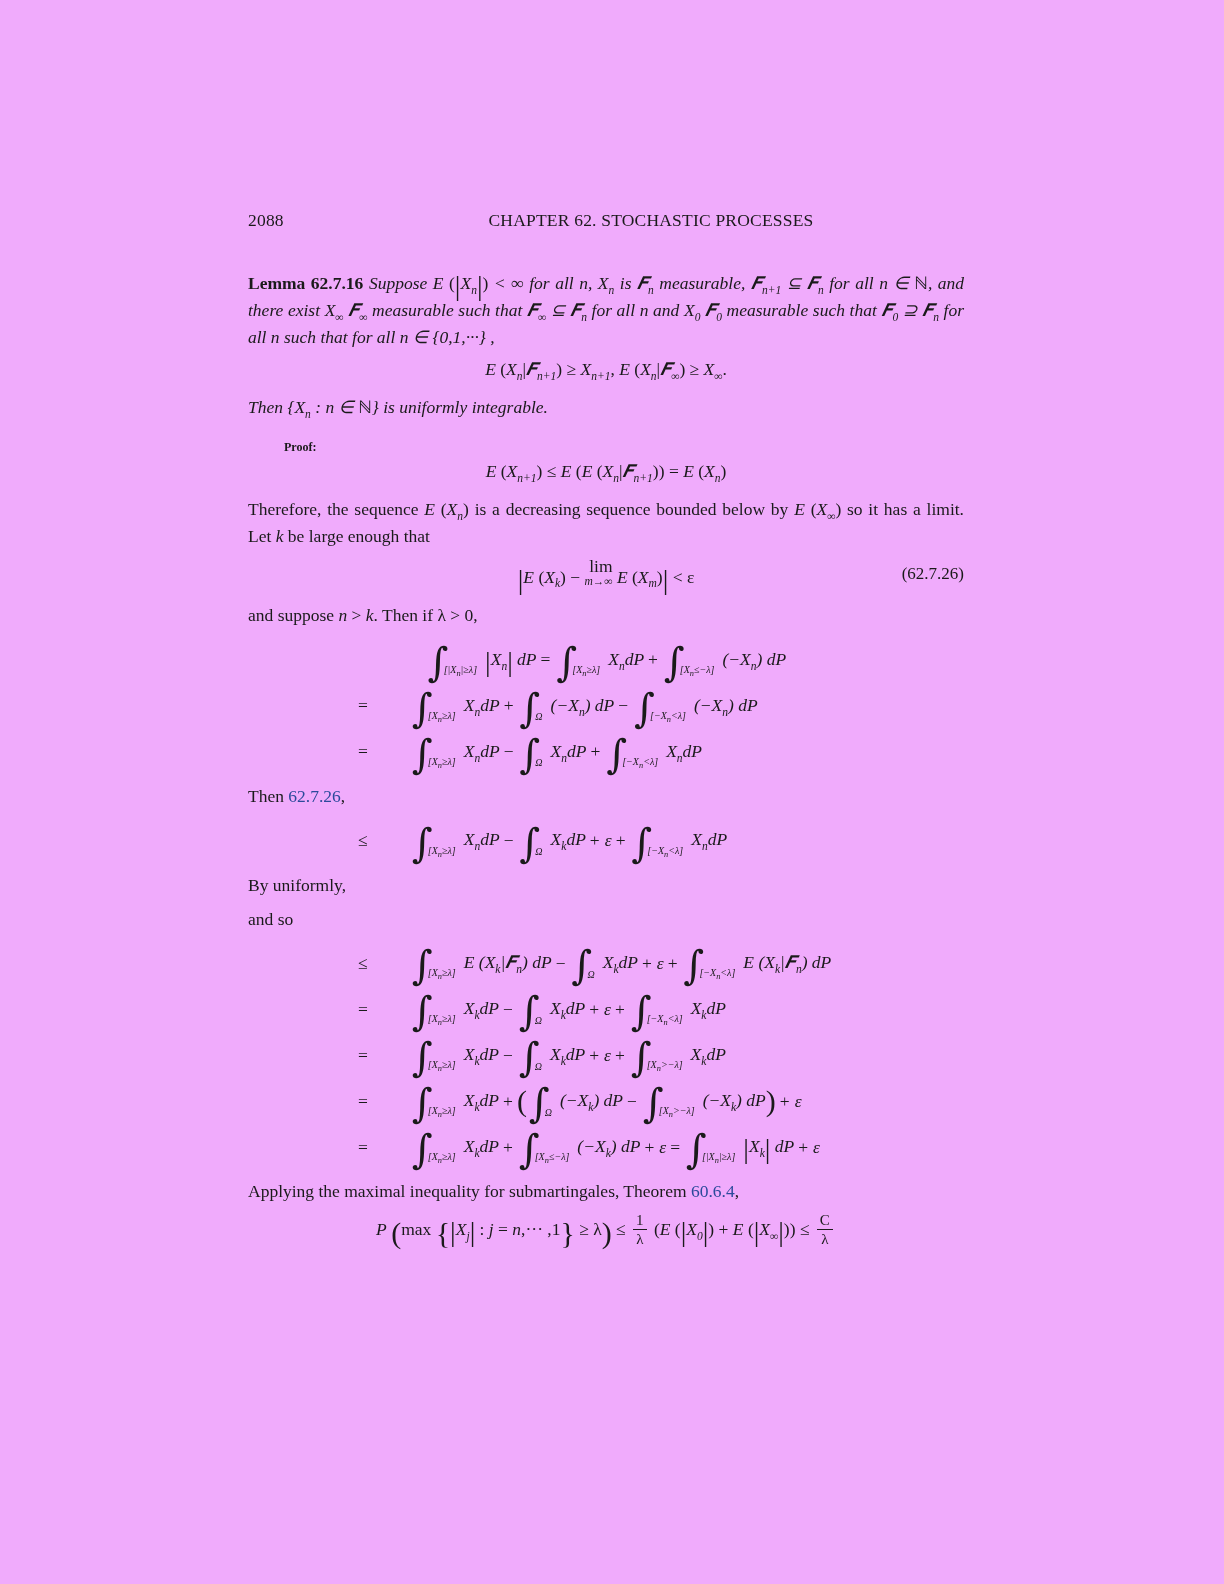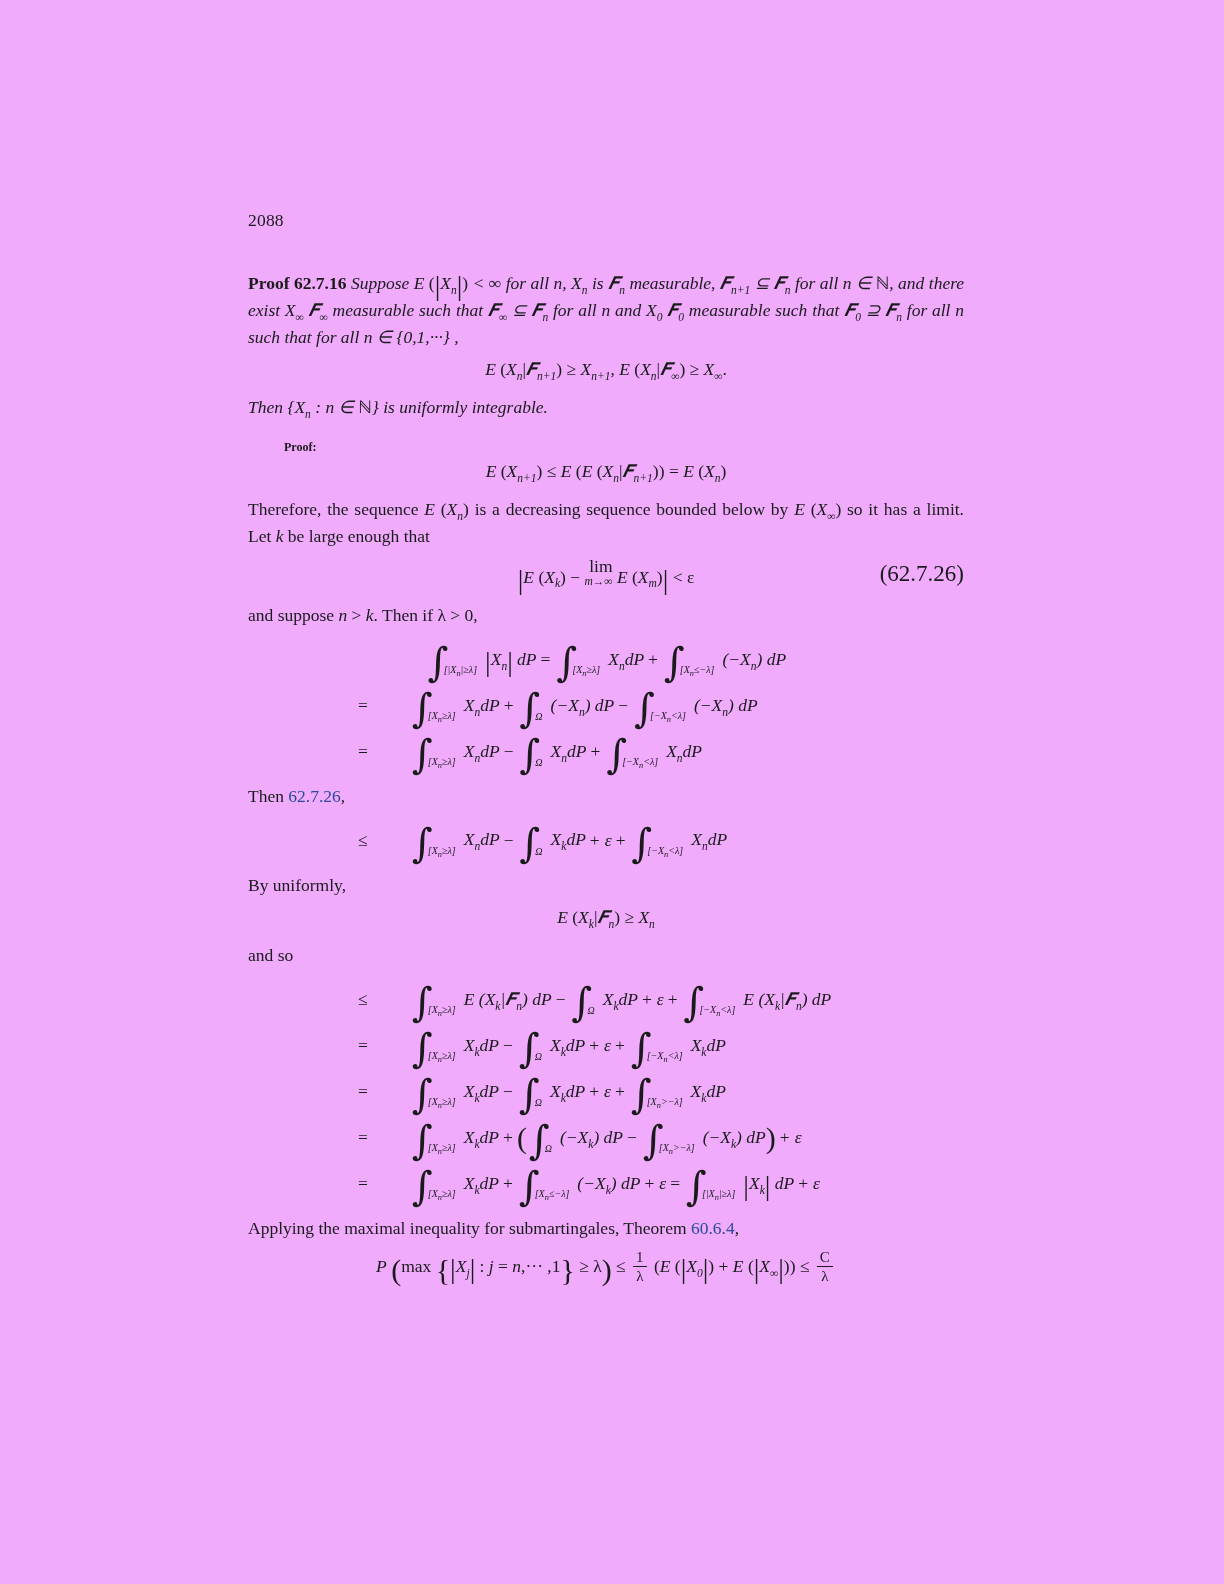--- a/index.html
+++ b/index.html
@@ -63,21 +63,21 @@
     font-size: 17.5px;
     margin: 5px 0 14px 0;
     position: relative;
   }
   .eqnum {
     position: absolute;
     right: 0;
     top: 50%;
     transform: translateY(-50%);
     font-style: normal;
-    font-size: 23px;
+    font-size: 17px;
   }
   .proofhead {
     font-weight: bold;
     font-size: 12px;
     margin: 18px 0 6px 36px;
   }
   .ref { color: #2b4a9b; }
   
   .intblock {
     font-size: 17.5px;
@@ -151,24 +151,25 @@
   .cal { font-family: "DejaVu Serif", serif; font-style: italic; }
 </style>
 </head>
 <body>
 
 <div class="page">
   <div class="content">
 
     <div class="header-row">
       <span class="page-num">2088</span>
+      <span class="chapter-title">CHAPTER 62.  STOCHASTIC PROCESSES</span>
     </div>
 
     <p class="body">
-      <span class="bold">Proof 62.7.16</span>
+      <span class="bold">Lemma 62.7.16</span>
       <span class="it">
         Suppose <span class="mathy">E</span> <span class="upr">(</span><span class="vbar">|</span><span class="mathy">X</span><sub class="s">n</sub><span class="vbar">|</span><span class="upr">)</span> &lt; ∞ for all <span class="mathy">n</span>, <span class="mathy">X</span><sub class="s">n</sub> is <span class="cal">𝑭</span><sub class="s">n</sub> measurable, <span class="cal">𝑭</span><sub class="s">n+1</sub> ⊆ <span class="cal">𝑭</span><sub class="s">n</sub> for all <span class="mathy">n</span> ∈ <span class="upr">ℕ</span>, and there exist <span class="mathy">X</span><sub class="s">∞</sub> <span class="cal">𝑭</span><sub class="s">∞</sub> measurable such that <span class="cal">𝑭</span><sub class="s">∞</sub> ⊆ <span class="cal">𝑭</span><sub class="s">n</sub> for all <span class="mathy">n</span> and <span class="mathy">X</span><sub class="s">0</sub> <span class="cal">𝑭</span><sub class="s">0</sub> measurable such that <span class="cal">𝑭</span><sub class="s">0</sub> ⊇ <span class="cal">𝑭</span><sub class="s">n</sub> for all <span class="mathy">n</span> such that for all <span class="mathy">n</span> ∈ {0,1,···} ,
       </span>
     </p>
 
     <div class="eqline">
       <span class="mathy">E</span> <span class="upr">(</span><span class="mathy">X</span><sub class="s">n</sub><span class="upr">|</span><span class="cal">𝑭</span><sub class="s">n+1</sub><span class="upr">)</span> ≥ <span class="mathy">X</span><sub class="s">n+1</sub>, <span class="mathy">E</span> <span class="upr">(</span><span class="mathy">X</span><sub class="s">n</sub><span class="upr">|</span><span class="cal">𝑭</span><sub class="s">∞</sub><span class="upr">)</span> ≥ <span class="mathy">X</span><sub class="s">∞</sub>.
     </div>
 
     <p class="body it">
@@ -284,23 +285,20 @@
         <span class="intg">
             <span class="intsign">∫</span>
             <span class="sub">[−X<sub>n</sub>&lt;λ]</span>
           </span>
         <span class="integrand">X<sub class="s">n</sub>dP</span>
       </div>
     </div>
 
     <p class="body">By uniformly,</p>
 
-    <div class="eqline">
-      <span class="mathy">E</span> <span class="upr">(</span><span class="mathy">X</span><sub class="s">k</sub><span class="upr">|</span><span class="cal">𝑭</span><sub class="s">n</sub><span class="upr">)</span> ≥ <span class="mathy">X</span><sub class="s">n</sub>
-    </div>
 
     <p class="body">and so</p>
 
     <div class="intblock">
       <div class="introw">
         <span class="relsym">≤</span>
         <span class="intg">
             <span class="intsign">∫</span>
             <span class="sub">[X<sub>n</sub>≥λ]</span>
           </span>

